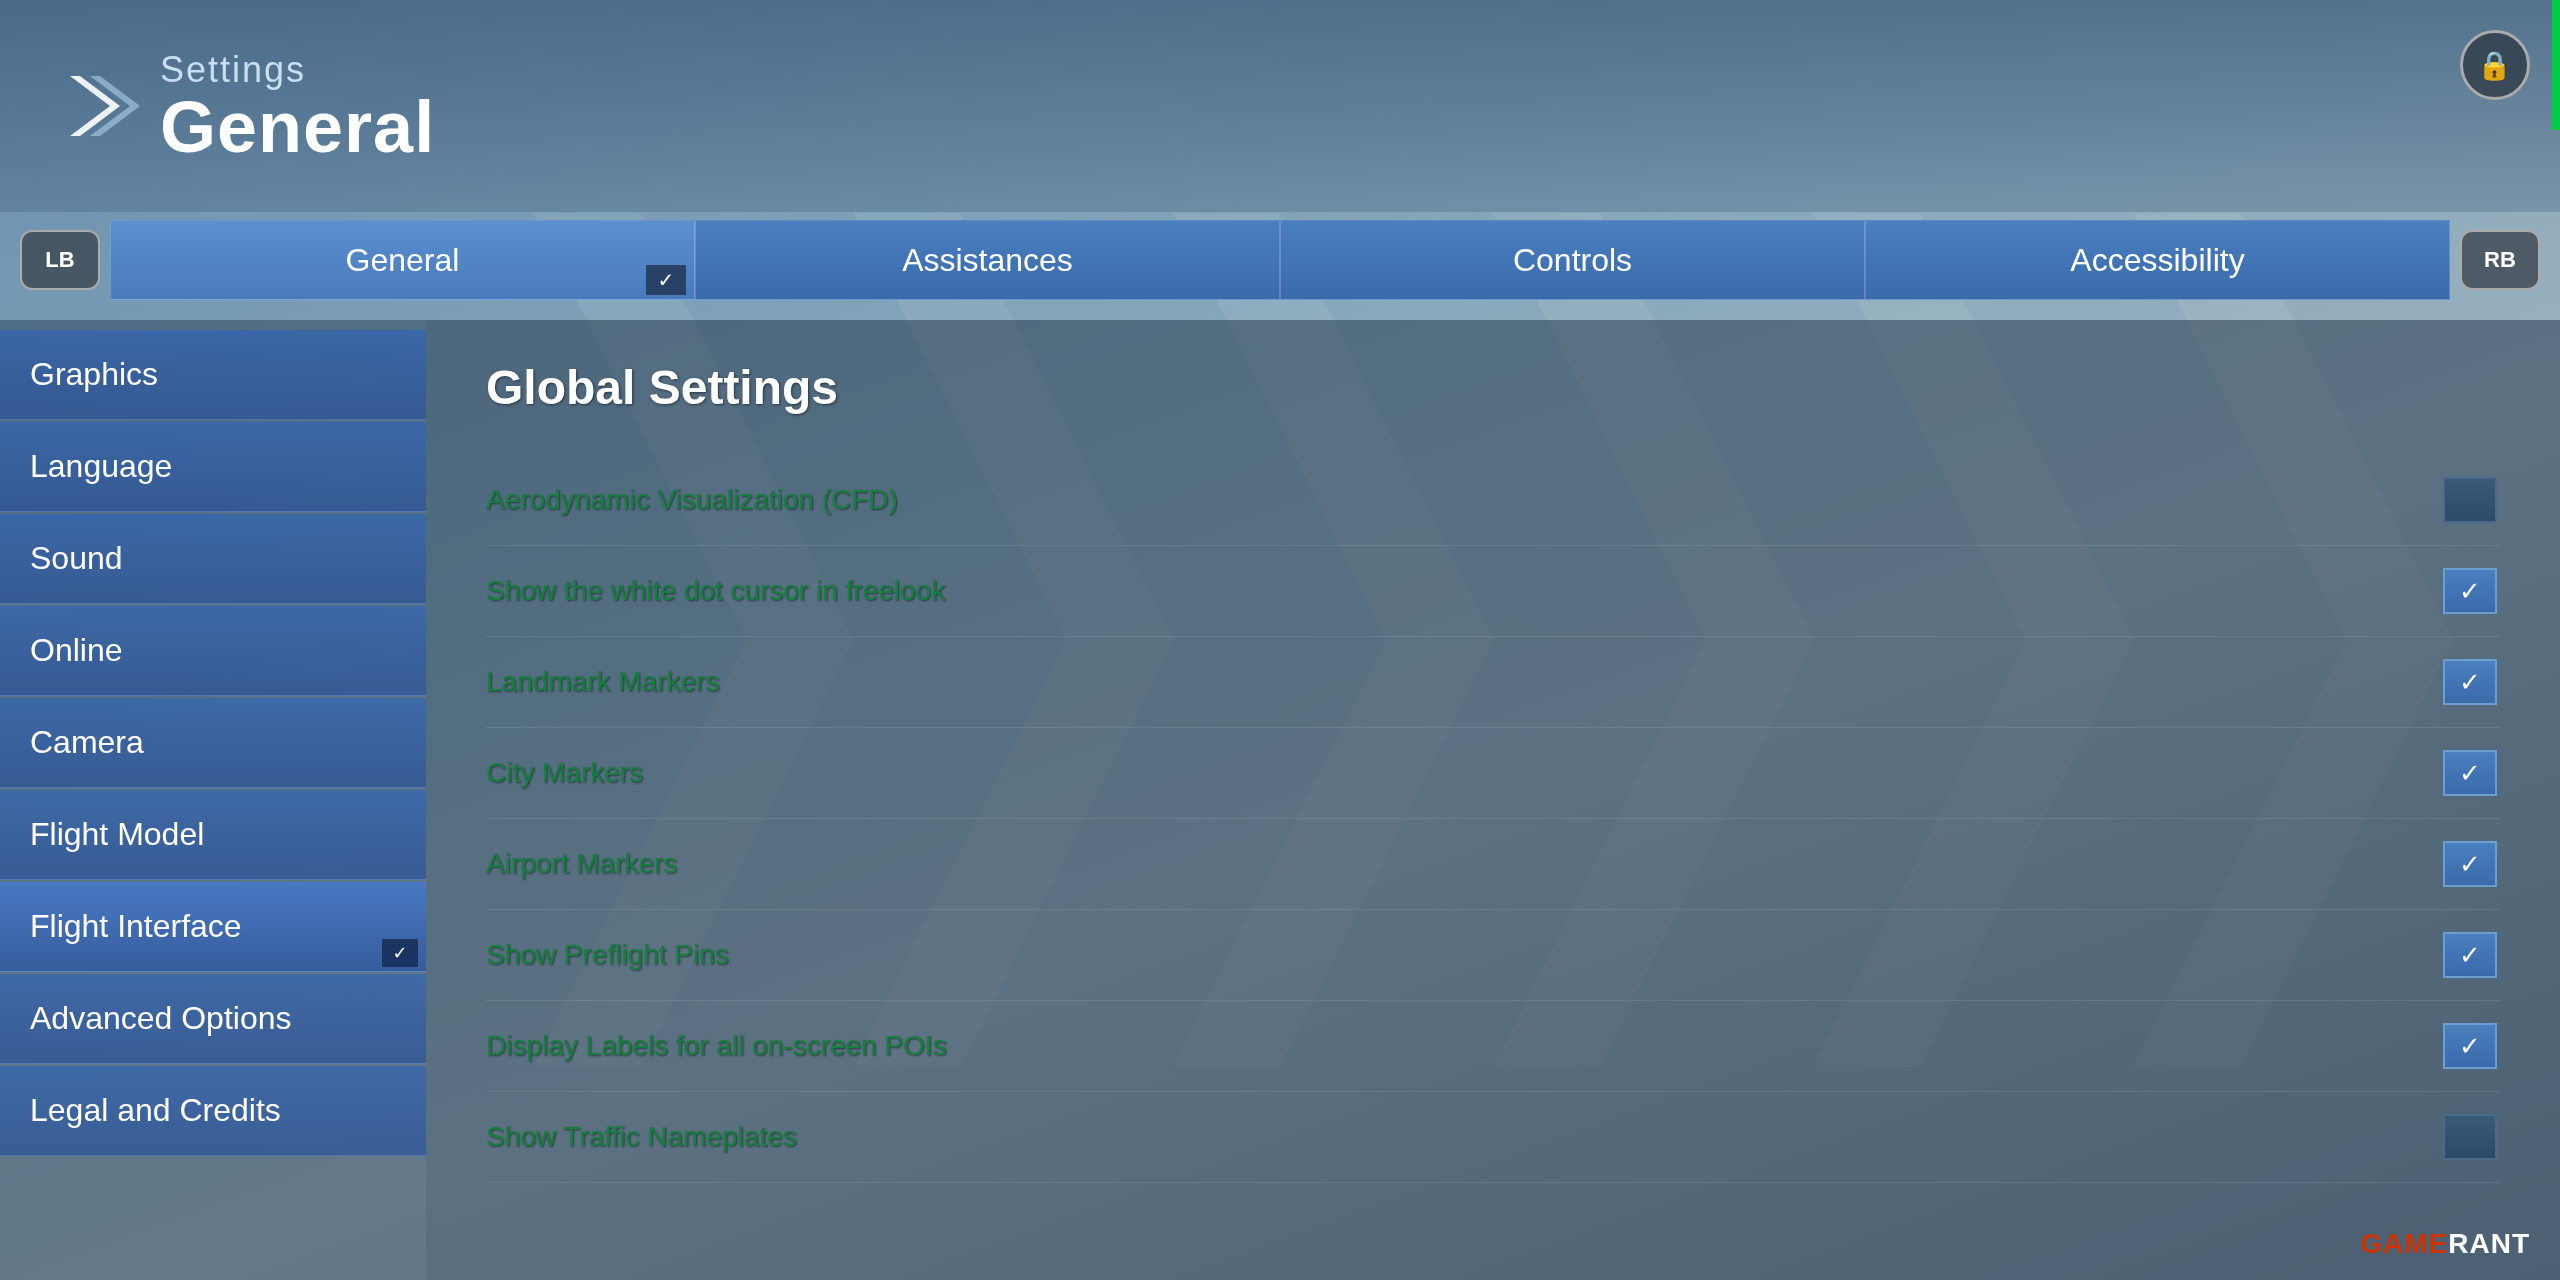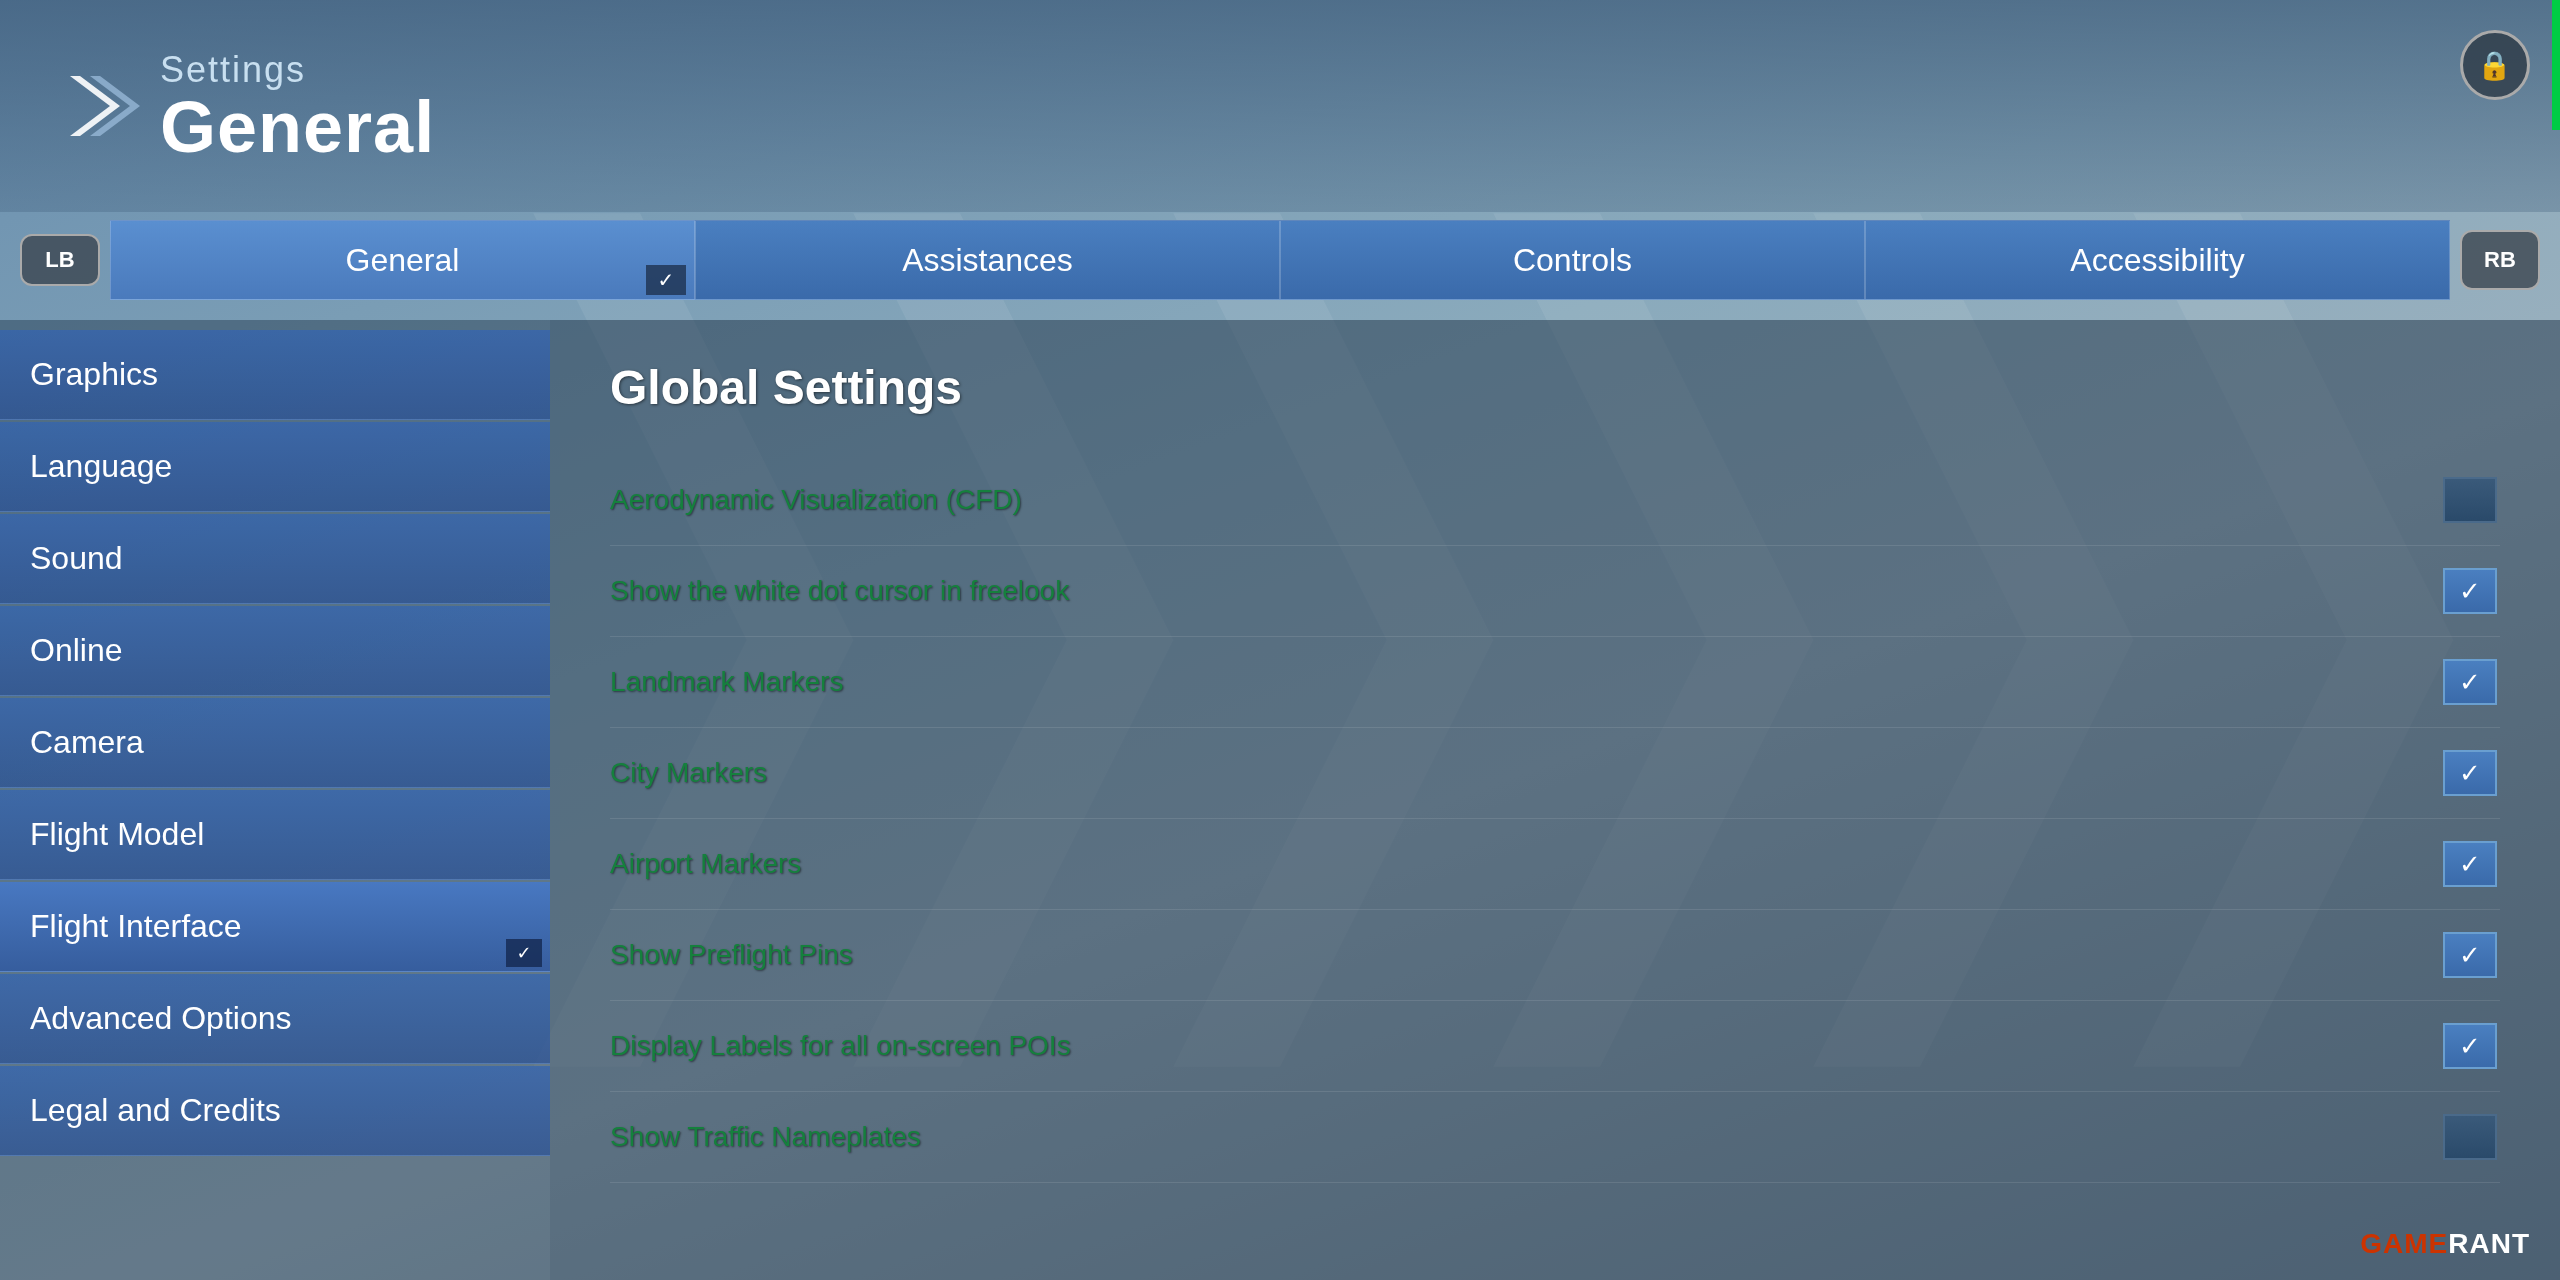--- a/index.html
+++ b/index.html
@@ -82,21 +82,21 @@
       left: 0; right: 0;
       height: 120px;
       display: flex;
       align-items: center;
       padding: 0 20px;
       gap: 0;
     }
 
     .lb-button {
       width: 80px;
-      height: 52px;
+      height: 60px;
       background: rgba(60,70,80,0.8);
       border: 2px solid #aaa;
       border-radius: 12px;
       color: #fff;
       font-size: 22px;
       font-weight: 700;
       display: flex;
       align-items: center;
       justify-content: center;
       margin-right: 10px;
@@ -155,21 +155,21 @@
     
     .main-content {
       position: absolute;
       top: 320px;
       left: 0; right: 0; bottom: 0;
       display: flex;
     }
 
     
     .sidebar {
-      width: 550px;
+      width: 426px;
       background: rgba(20,40,60,0.4);
       display: flex;
       flex-direction: column;
       gap: 2px;
       padding: 10px 0;
     }
 
     .sidebar-item {
       height: 90px;
       padding: 0 30px;

